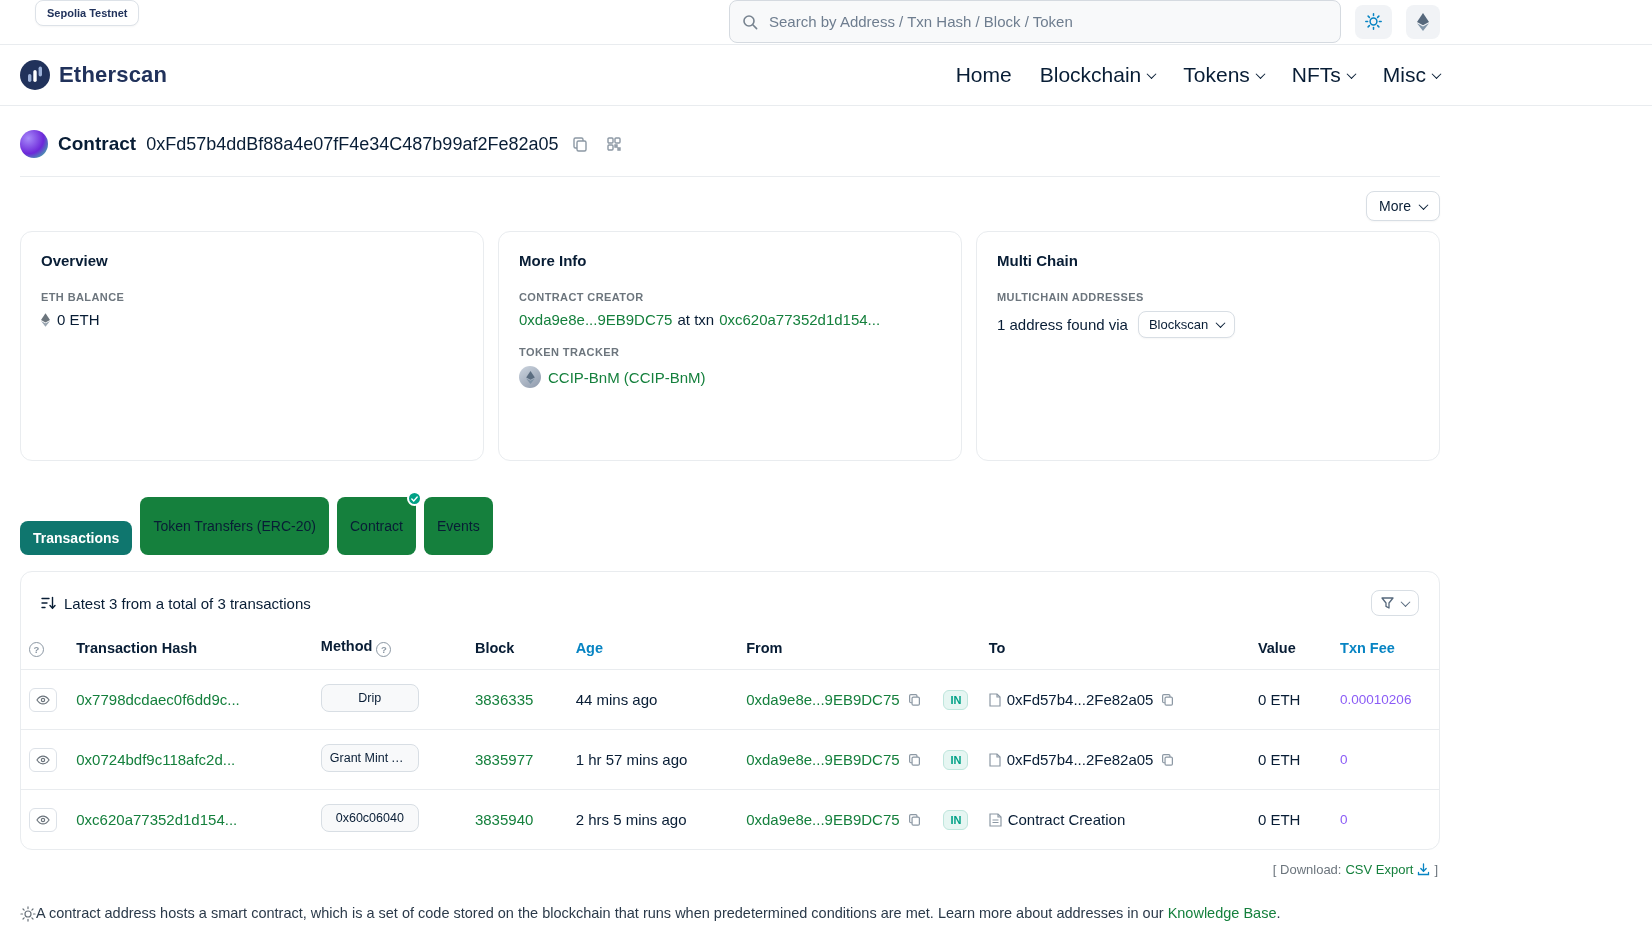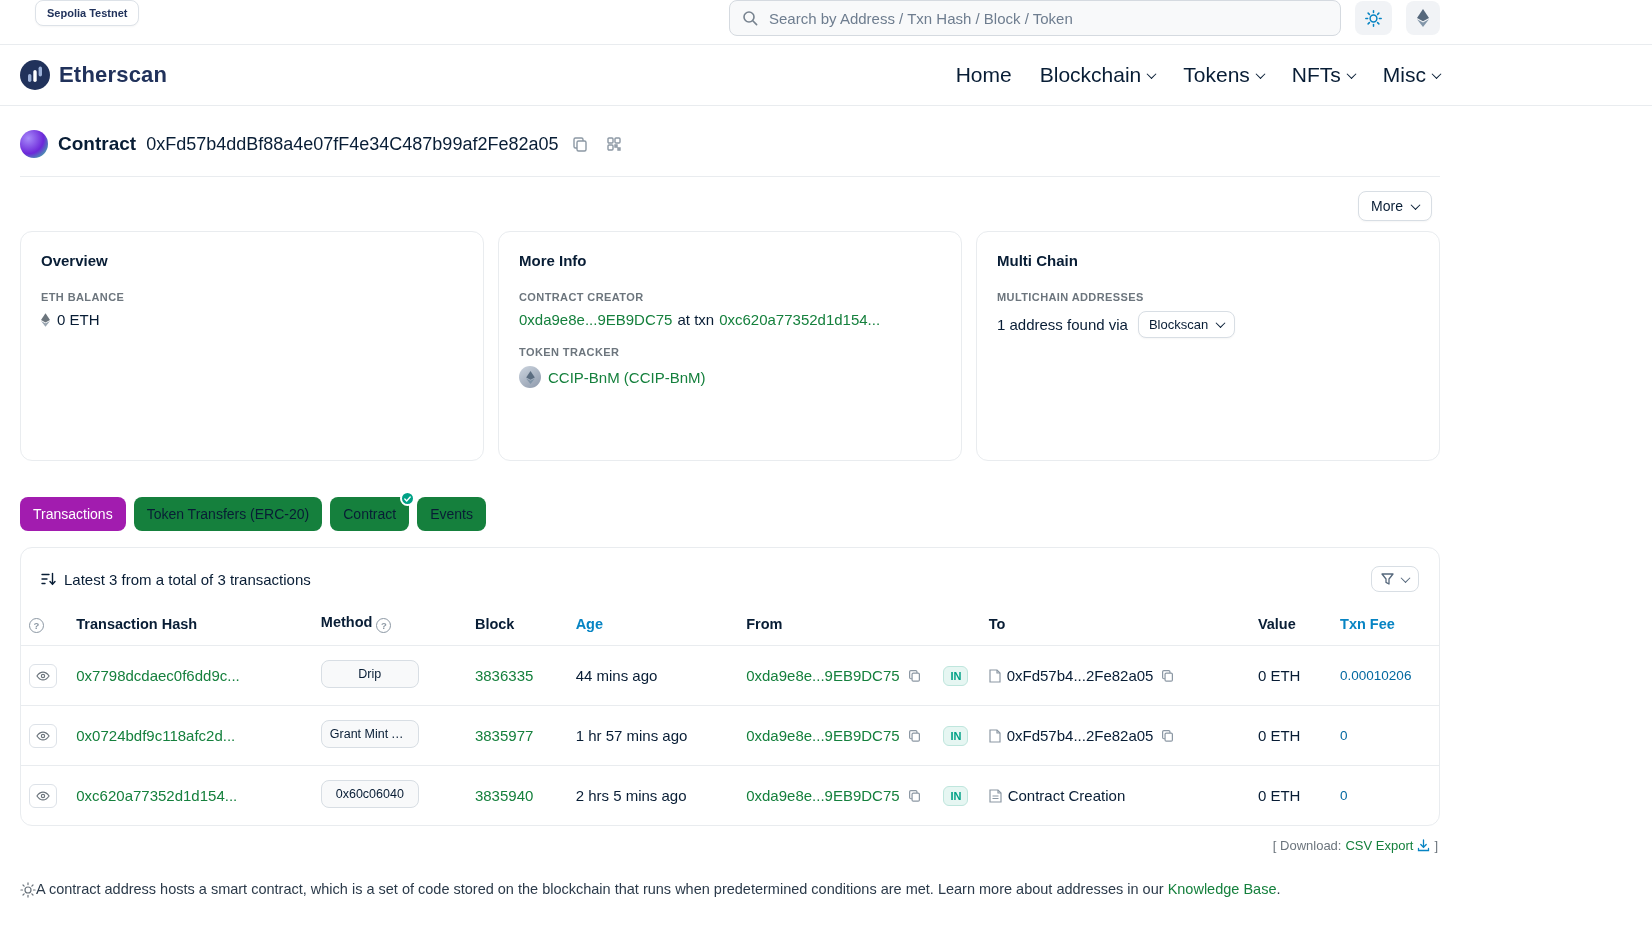--- a/index.html
+++ b/index.html
@@ -13,21 +13,21 @@
   
   .topbar { border-bottom:1px solid #e9ecef; }
   .topbar-inner { display:flex; align-items:flex-start; height:44px;padding-left:35px; }
   .net-badge {
     border:1px solid #dde2e8; background:#fff; border-radius:8px;
     padding:6px 11px; font-size:11px; font-weight:bold; color:#21325b;
     font-family:inherit; box-shadow:0 1px 2px rgba(0,0,0,.04); cursor:pointer;
   }
   .topbar-right { margin-left:auto; display:flex; align-items:center; gap:14px; }
   .search {
-    display:flex; align-items:center; gap:9px; width:612px; height:36px;
+    display:flex; align-items:center; gap:9px; width:612px; height:43px;
     background:#f8f9fa; border:1px solid #d5dae0; border-radius:8px; padding:0 12px;
   }
   .search input {
     flex:1; border:none; background:transparent; outline:none;
     font-family:inherit; font-size:15px; color:#081d35;
   }
   .search input::placeholder { color:#6e7d8f; }
   .icon-btn {
     height:34px; min-width:34px; padding:0 10px; display:flex; align-items:center; justify-content:center;
     background:#f1f3f6; border:none; border-radius:8px; cursor:pointer;
@@ -51,21 +51,21 @@
   .avatar {
     width:28px; height:28px; border-radius:50%;
     background:radial-gradient(circle at 30% 30%, #a78bfa, #6d28d9 55%, #34d399 95%);
     flex:0 0 auto;
   }
   .page-type { font-size:19px; font-weight:bold; margin:0; }
   .page-address { font-size:18px; font-weight:400; }
   .ghost-icon-btn { background:none; border:none; padding:2px 4px; cursor:pointer; display:flex; align-items:center; }
   .head-rule { border:none; border-top:1px solid #e9ecef; margin:18px 0 0; }
 
-  .more-row { display:flex; justify-content:flex-end; margin:14px 8px 10px; }
+  .more-row { display:flex; justify-content:flex-end; margin:14px 0 10px; }
   .more-btn {
     display:flex; align-items:center; gap:7px; background:#fff; border:1px solid #d8dee4;
     border-radius:8px; padding:6px 12px; font-size:14px; color:#081d35; font-family:inherit;
     box-shadow:0 1px 2px rgba(0,0,0,.04); cursor:pointer;
   }
 
   
   .cards { display:grid; grid-template-columns:repeat(3,1fr); gap:14px; margin-top:6px; }
   .card { border:1px solid #e9ecef; border-radius:12px; padding:20px; height:230px; }
   .card h2 { margin:0 0 22px; font-size:15px; font-weight:bold; }
@@ -83,21 +83,21 @@
     border-radius:8px; padding:5px 10px; font-size:13px; color:#081d35; font-family:inherit;
     box-shadow:0 1px 2px rgba(0,0,0,.04); cursor:pointer;
   }
 
   
   .tabs { display:flex; gap:8px; margin-top:36px; }
   .tab {
     background:#15803d; border:none; border-radius:8px; padding:9px 13px;
     font-size:14px; color:#081d35; font-family:inherit; cursor:pointer; position:relative;
   }
-  .tab.active { background:#a21caf; color:#fff; font-weight:400; }
+  .tab.active { background:#0f766e; color:#fff; font-weight:700;margin-top:24px; }
   .verified-dot {
     position:absolute; top:-6px; right:-6px; width:15px; height:15px; border-radius:50%;
     background:#00a186; border:2px solid #fff; display:flex; align-items:center; justify-content:center;
   }
 
   
   .tx-card { border:1px solid #e9ecef; border-radius:12px; margin-top:16px; overflow:hidden; }
   .tx-top { display:flex; align-items:center; justify-content:space-between; padding:18px 20px 14px; }
   .tx-summary { display:flex; align-items:center; gap:8px; font-size:15px; }
   .filter-btn {
@@ -122,21 +122,21 @@
   .method-pill {
     display:inline-block; width:98px; padding:6px 8px; border:1px solid #d8dee4; border-radius:8px;
     background:#f8f9fa; font-size:12.5px; text-align:center; color:#081d35;
     white-space:nowrap; overflow:hidden; text-overflow:ellipsis;
   }
   .badge-in {
     display:inline-block; padding:3px 6px; border-radius:6px; font-size:11px; font-weight:bold;
     color:#00a186; background:#e6f6f2; border:1px solid #bfe6dd;
   }
   .cell-flex { display:flex; align-items:center; gap:6px; }
-  .fee { color:#0369a1; font-size:13.5px; }
+  .fee { color:#8b5cf6; font-size:13.5px; }
   .copy-btn { background:none; border:none; padding:1px 2px; cursor:pointer; display:inline-flex; align-items:center; }
 
   .download-row {
     display:flex; justify-content:flex-end; align-items:center; gap:4px;
     margin:12px 2px 0; font-size:13px; color:#6c757d;
   }
   .download-row .lnk { font-size:13px; }
 
   .foot-note { display:flex; align-items:flex-start; gap:0; margin:28px 0 60px; font-size:14.5px; color:#2b3a4a; }
   svg { display:block; }

